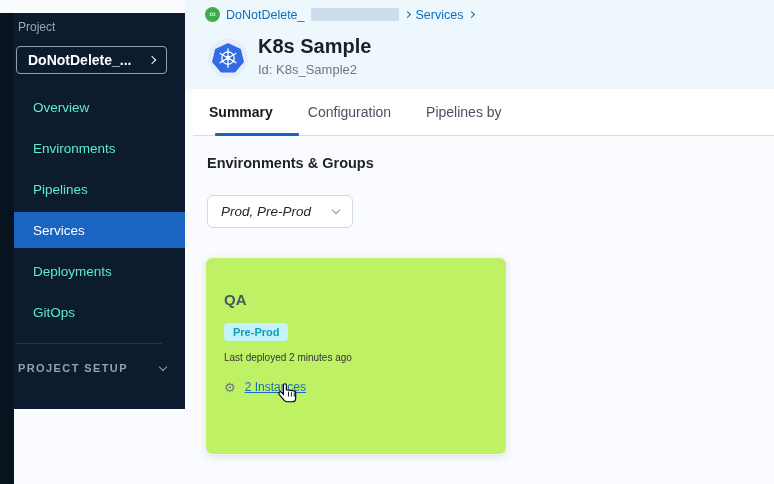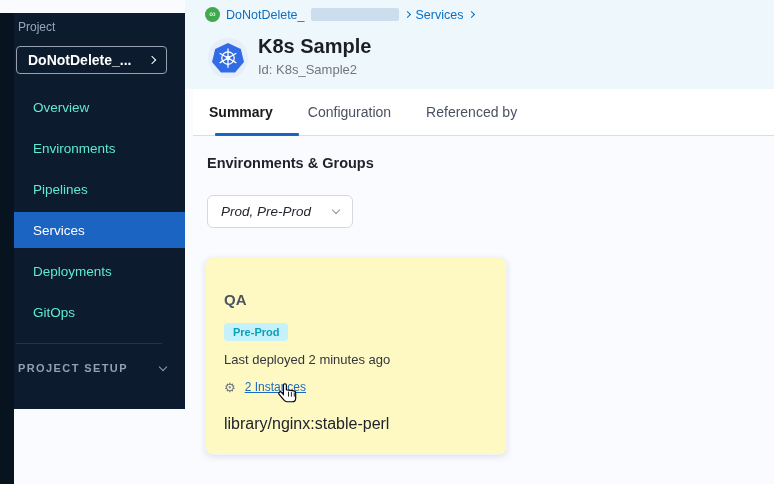--- a/index.html
+++ b/index.html
@@ -56,27 +56,27 @@
   .tab-underline { position:absolute; left:22px; bottom:-1px; width:84px; height:3px;
     background:#1b63c1; border-radius:1px; }
 
   .content { position:absolute; top:136px; left:0; width:589px; height:348px; background:#fafbfe; }
   .section-heading { position:absolute; left:22px; top:19px; font-size:14.5px; font-weight:bold; color:#1f212b; }
   .env-filter { position:absolute; left:22px; top:59px; height:33px; min-width:140px;
     background:#ffffff; border:1px solid #d5d8df; border-radius:6px; display:flex;
     align-items:center; gap:22px; padding:0 13px; font-size:13.5px; color:#23272e; cursor:pointer;font-style:italic; }
   .env-filter .chev { color:#8a919c; }
 
-  .card { position:absolute; left:20px; top:121px; width:302px; height:198px; background:#fef9c3;
+  .card { position:absolute; left:20px; top:121px; width:302px; height:198px; background:#bef264;
     border:1px solid #f0f2f6; border-radius:8px; box-shadow:0 2px 6px rgba(96,111,134,.18);
     padding-left:18px; }
   .card-env { position:absolute; left:18px; top:33px; font-size:15px; font-weight:600; color:#4a5361; }
   .badge { position:absolute; left:18px; top:65px; background:#c4f1fa; color:#0b9fba;
     font-size:11px; font-weight:bold; padding:3px 9px; border-radius:4px; }
-  .deployed { position:absolute; left:18px; top:94px; font-size:13px; color:#33353d; }
+  .deployed { position:absolute; left:18px; top:94px; font-size:10px; color:#33353d; }
   .instances-row { position:absolute; left:18px; top:122px; display:flex; align-items:center; gap:9px; }
   .gear { font-size:13px; color:#6d7480; line-height:1; }
   .instances-link { font-size:12px; color:#1b6ac2; text-decoration:underline; cursor:pointer; }
   .artifact { position:absolute; left:18px; top:157px; font-size:16px; color:#20232a; }
 
   .cursor { position:absolute; left:277px; top:381px; z-index:20; pointer-events:none; }
 </style>
 </head>
 <body>
 
@@ -148,41 +148,40 @@
           </svg>
         </div>
       </div>
       <div class="page-title">K8s Sample</div>
       <div class="page-id">Id: K8s_Sample2</div>
     </div>
 
     <div class="tabsbar">
       <span class="tab active">Summary</span>
       <span class="tab">Configuration</span>
-      <span class="tab">Referenced by</span>
+      <span class="tab">Pipelines by</span>
       <span class="tab-underline"></span>
     </div>
 
     <div class="content">
       <div class="section-heading">Environments &amp; Groups</div>
 
       <div class="env-filter">
         <span>Prod, Pre-Prod</span>
         <span class="chev down"></span>
       </div>
 
       <div class="card">
         <div class="card-env">QA</div>
         <div class="badge">Pre-Prod</div>
         <div class="deployed">Last deployed 2 minutes ago</div>
         <div class="instances-row">
           <span class="gear">⚙</span>
           <span class="instances-link">2 Instances</span>
         </div>
-        <div class="artifact">library/nginx:stable-perl</div>
       </div>
     </div>
   </div>
 
   <div class="cursor">
     <svg width="23" height="27" viewBox="0 0 32 36">
       <path d="M11 3c-1.1 0-2 .9-2 2v13l-2.7-3c-.8-.9-2.2-1-3.1-.2-.9.8-1 2.2-.2 3.1l7 8.4c1 1.1 2.4 1.8 3.9 1.8h7.1c2.8 0 5-2.2 5-5v-7.2c0-1.5-1.1-2.8-2.6-3L13 11.4V5c0-1.1-.9-2-2-2z" fill="#ffffff" stroke="#000000" stroke-width="1.6"></path>
       <line x1="16" y1="14" x2="16" y2="21" stroke="#000000" stroke-width="1.2"></line>
       <line x1="20" y1="14.6" x2="20" y2="21" stroke="#000000" stroke-width="1.2"></line>
       <line x1="24" y1="15.2" x2="24" y2="21" stroke="#000000" stroke-width="1.2"></line>

